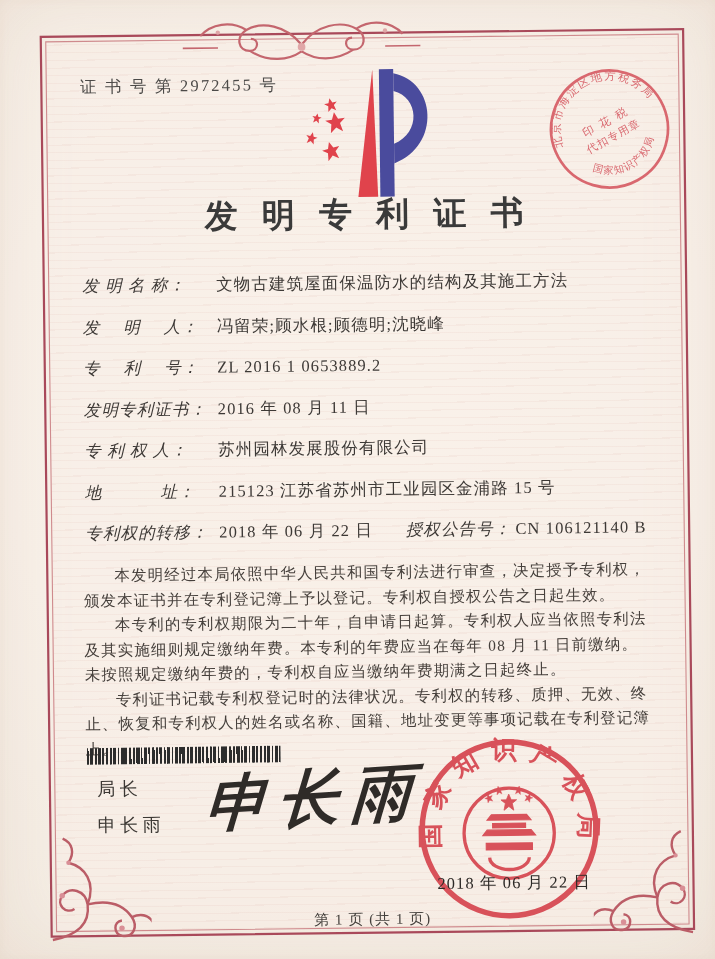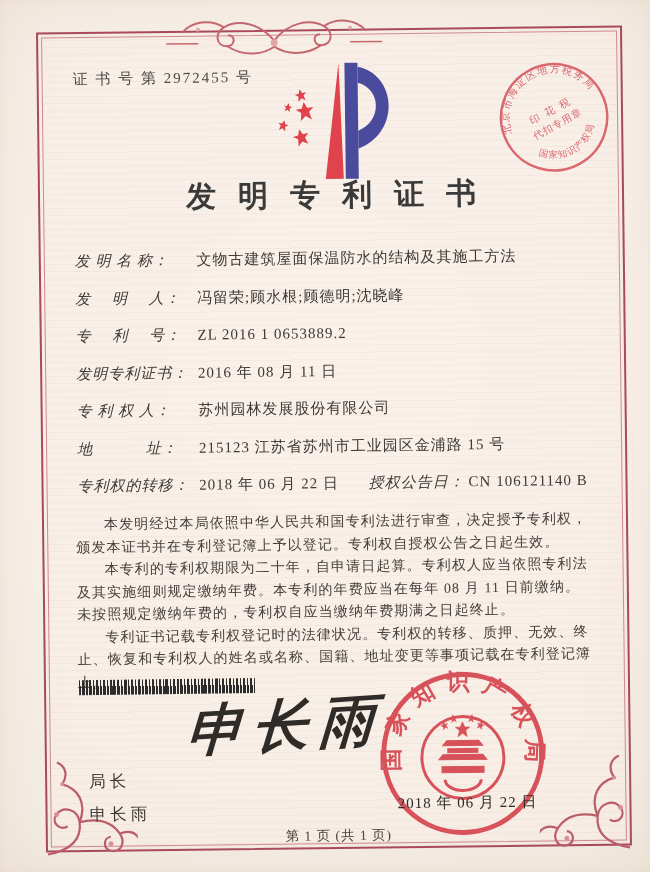--- a/index.html
+++ b/index.html
@@ -27,21 +27,21 @@
   .fvalue{letter-spacing:1px;}
   .g2{margin-left:26px;min-width:96px;}
   .paras{position:absolute;left:28px;top:476px;width:518px;font-size:14px;
     line-height:22.5px;letter-spacing:1.1px;color:#46403c;}
   .paras p{margin:0;text-indent:2em;}
   .barcode{position:absolute;left:29px;top:642px;width:176px;height:15px;
     background-image:
       repeating-linear-gradient(90deg,#2c2c2c 0 1.5px,transparent 1.5px 3px,#2c2c2c 3px 5.5px,transparent 5.5px 7px),
       repeating-linear-gradient(90deg,transparent 0 8px,#2c2c2c 8px 9px,transparent 9px 13px);
   }
-  .signer{position:absolute;left:38px;top:727px;font-size:16.5px;line-height:33px;
+  .signer{position:absolute;left:38px;top:663px;font-size:16.5px;line-height:33px;
     letter-spacing:4px;color:#3c3834;}
   .signature{position:absolute;left:136px;top:652px;width:240px;font-size:56px;
     color:#2f2b28;font-style:italic;font-weight:700;letter-spacing:10px;
     transform:rotate(-3deg) skewX(-7deg);}
   .bigseal{position:absolute;left:326px;top:634px;width:172px;height:172px;opacity:.92;}
   .sealdate{position:absolute;left:330px;top:760px;width:172px;text-align:center;
     font-size:15px;letter-spacing:1px;color:#2d2a27;z-index:5;}
   .pagefoot{position:absolute;left:0;top:792px;width:100%;text-align:center;
     font-size:13.5px;letter-spacing:1px;color:#45413d;}
   .taxstamp{position:absolute;left:452px;top:26px;width:118px;height:118px;
@@ -138,21 +138,21 @@
         <span class="flabel">专 利 权 人：</span>
         <span class="fvalue">苏州园林发展股份有限公司</span>
       </div>
       <div class="frow">
         <span class="flabel">地　　　 址：</span>
         <span class="fvalue">215123 江苏省苏州市工业园区金浦路 15 号</span>
       </div>
       <div class="frow">
         <span class="flabel">专利权的转移：</span>
         <span class="fvalue">2018 年 06 月 22 日</span>
-        <span class="flabel g2">授权公告日：</span>
+        <span class="flabel g2">授权公告号：</span>
         <span class="fvalue">CN 106121140 B</span>
       </div>
     </div>
 
     <div class="paras">
       <p>本发明经过本局依照中华人民共和国专利法进行审查，决定授予专利权，颁发本证书并在专利登记簿上予以登记。专利权自授权公告之日起生效。</p>
       <p>本专利的专利权期限为二十年，自申请日起算。专利权人应当依照专利法及其实施细则规定缴纳年费。本专利的年费应当在每年 08 月 11 日前缴纳。未按照规定缴纳年费的，专利权自应当缴纳年费期满之日起终止。</p>
       <p>专利证书记载专利权登记时的法律状况。专利权的转移、质押、无效、终止、恢复和专利权人的姓名或名称、国籍、地址变更等事项记载在专利登记簿上。</p>
     </div>
 

